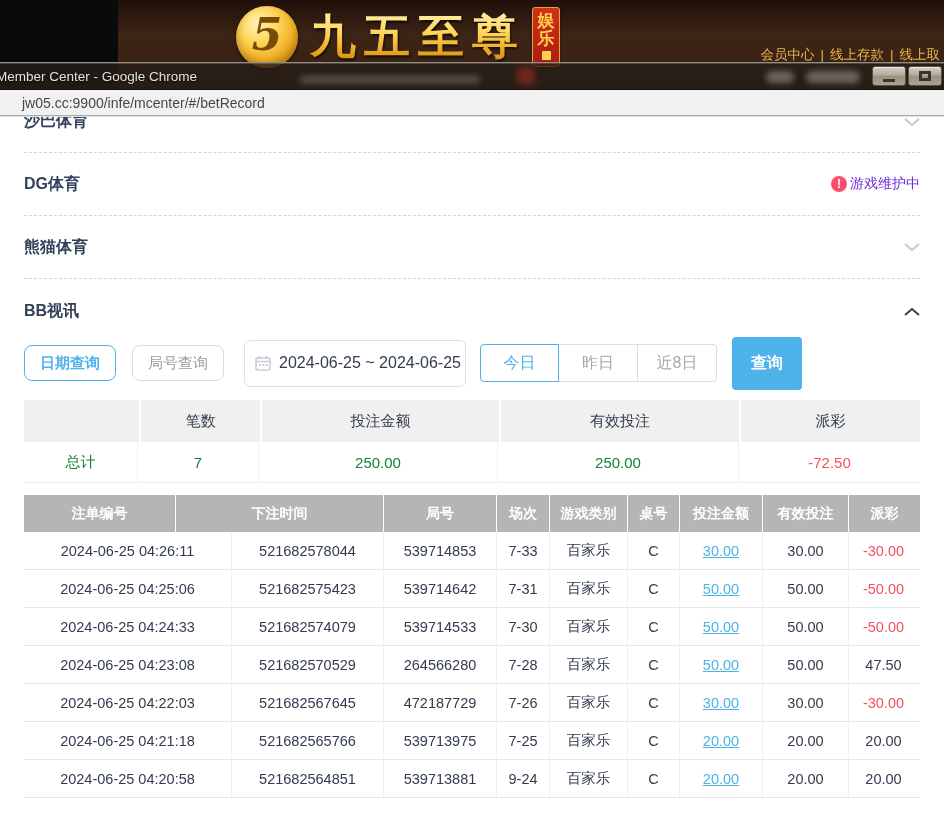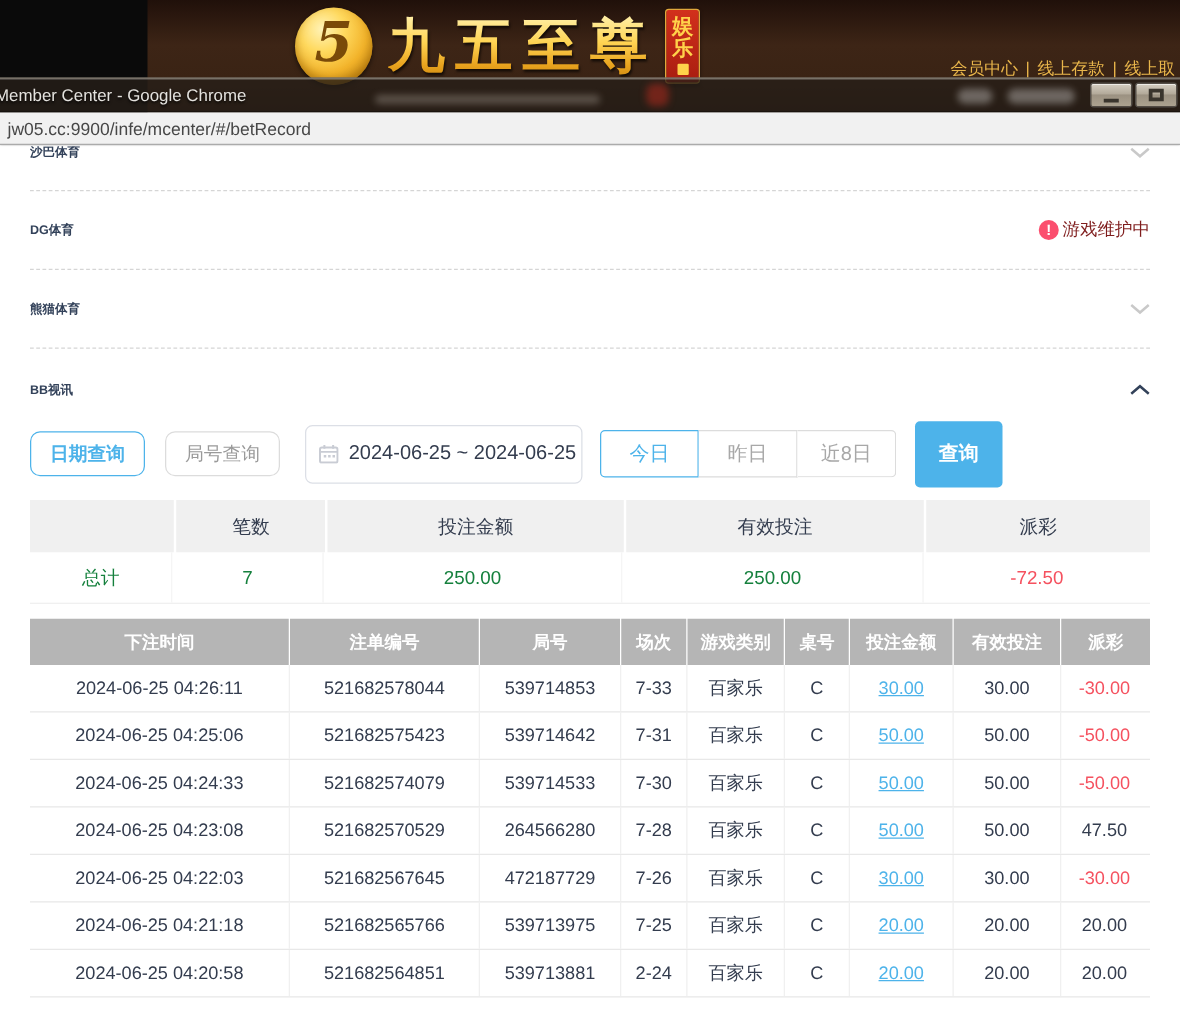--- a/index.html
+++ b/index.html
@@ -46,40 +46,40 @@
   .win-btn { position:absolute; top:3px; width:34px; height:20px; border:1px solid #55504a; border-radius:3px;
     background:linear-gradient(180deg,#d6cfc3 0%, #b3aa9a 45%, #9b9181 50%, #aca290 100%);
     box-shadow:inset 0 1px 0 rgba(255,255,255,.6); display:flex; align-items:center; justify-content:center; }
   .win-btn.min { left:872px; }
   .win-btn.max { left:908px; }
   .glyph-min { width:12px; height:3px; background:#3a352d; margin-top:8px; }
   .glyph-max { width:12px; height:10px; border:3px solid #3a352d; background:transparent; }
 
   
   .addressbar { position:absolute; top:90px; left:0; width:944px; height:26px; background:#f1f1f1;
-    border-bottom:1px solid #ababab; box-shadow:0 1px 2px rgba(0,0,0,.18); display:flex; align-items:center; }
+    border-bottom:1px solid #ababab; box-shadow:0 1px 2px rgba(0,0,0,.18); display:flex; align-items:center;padding-left:16px; }
   .addressbar .url { margin-left:6px; font-size:14px; color:#474747; }
 
   
   .content { position:absolute; top:117px; left:0; width:944px; bottom:0; background:#fff; padding:0 24px; }
 
   .section { height:63px; display:flex; align-items:center; justify-content:space-between;
     border-bottom:1px dashed #d5d5d5; }
   .section.no-border { border-bottom:none; height:65px; }
   .sec-clip { height:36px; overflow:hidden; border-bottom:1px dashed #d5d5d5; }
   .sec-clip .section { margin-top:-27px; border-bottom:none; }
-  .sec-label { font-size:10px; font-weight:bold; color:#33425a; }
+  .sec-label { font-size:16px; font-weight:bold; color:#33425a; }
   .chev { width:16px; height:10px; }
   .chev polyline { fill:none; stroke-width:2; }
   .chev.gray polyline { stroke:#c9c9c9; }
   .chev.dark polyline { stroke:#33425a; }
   .maint { display:flex; align-items:center; gap:3px; }
   .maint-icon { width:16px; height:16px; border-radius:50%; background:#fb4e6e; color:#fff;
     font-size:12px; font-weight:bold; display:flex; align-items:center; justify-content:center; line-height:1; }
-  .maint-text { font-size:14px; color:#7f1d1d;text-align:center; }
+  .maint-text { font-size:14px; color:#6d28d9;text-align:center; }
 
   
   .filters { height:38px; display:flex; align-items:center; }
   .btn-pill { height:36px; padding:0 15px; border-radius:8px; background:#fff; font-size:15px;
     display:flex; align-items:center; cursor:pointer; }
   .btn-pill.active { border:1px solid #4db3ea; color:#4db3ea; font-weight:bold; }
   .btn-pill.idle { border:1px solid #dcdcdc; color:#9a9a9a; }
   .btn-date { margin-right:16px; }
   .btn-round { margin-right:20px; }
   .date-input { width:222px; height:47px; border:1px solid #dcdfe6; border-radius:6px; background:#fff;
@@ -231,22 +231,22 @@
         <div class="cell s0">总计</div>
         <div class="cell s1">7</div>
         <div class="cell s2">250.00</div>
         <div class="cell s3">250.00</div>
         <div class="cell s4 payout neg">-72.50</div>
       </div>
     </div>
 
     <div class="detail">
       <div class="det-head">
+        <div class="cell c1">注单编号</div>
         <div class="cell c0">下注时间</div>
-        <div class="cell c1">注单编号</div>
         <div class="cell c2">局号</div>
         <div class="cell c3">场次</div>
         <div class="cell c4">游戏类别</div>
         <div class="cell c5">桌号</div>
         <div class="cell c6">投注金额</div>
         <div class="cell c7">有效投注</div>
         <div class="cell c8">派彩</div>
       </div>
 
       <div class="det-row">
@@ -318,21 +318,21 @@
         <div class="cell c5">C</div>
         <div class="cell c6 link">20.00</div>
         <div class="cell c7">20.00</div>
         <div class="cell c8 payout">20.00</div>
       </div>
 
       <div class="det-row">
         <div class="cell c0">2024-06-25 04:20:58</div>
         <div class="cell c1">521682564851</div>
         <div class="cell c2">539713881</div>
-        <div class="cell c3">2-24</div>
+        <div class="cell c3">9-24</div>
         <div class="cell c4">百家乐</div>
         <div class="cell c5">C</div>
         <div class="cell c6 link">20.00</div>
         <div class="cell c7">20.00</div>
         <div class="cell c8 payout">20.00</div>
       </div>
     </div>
 
   </div>
 </div>

